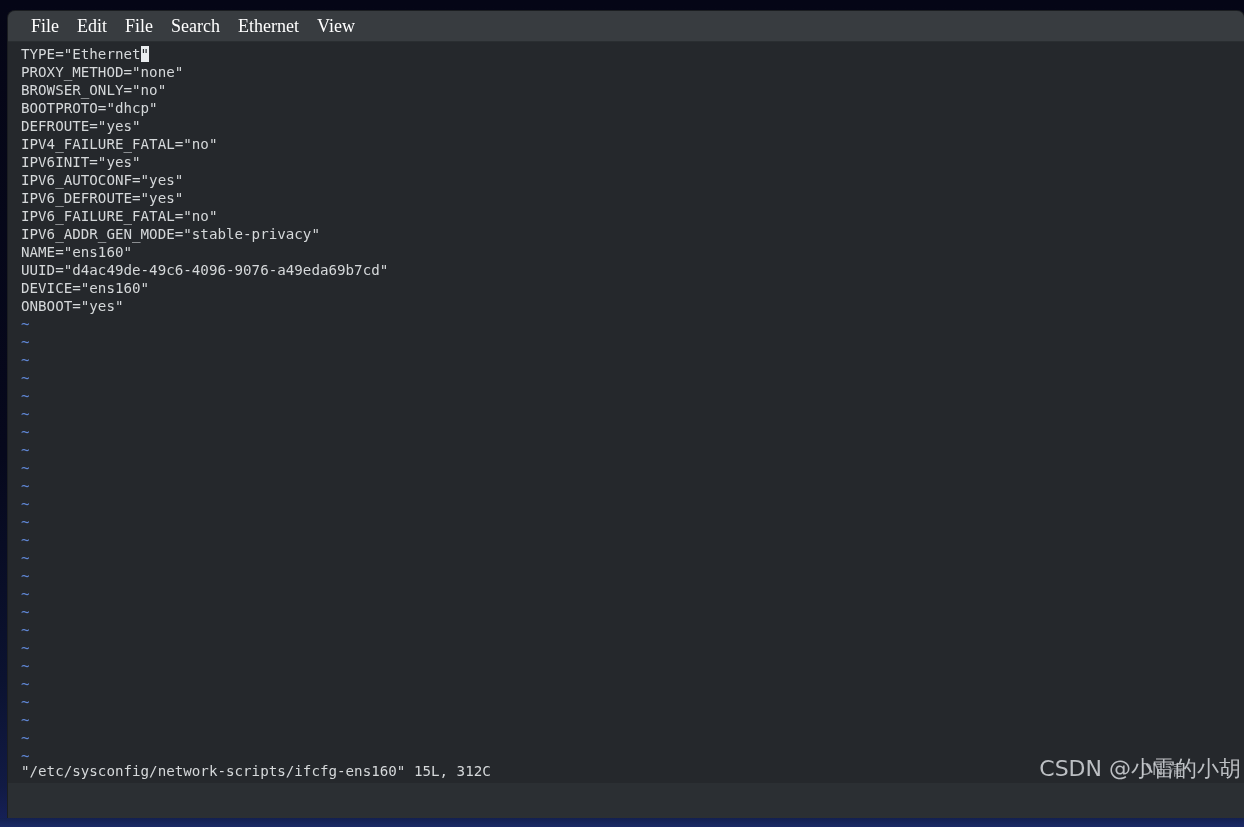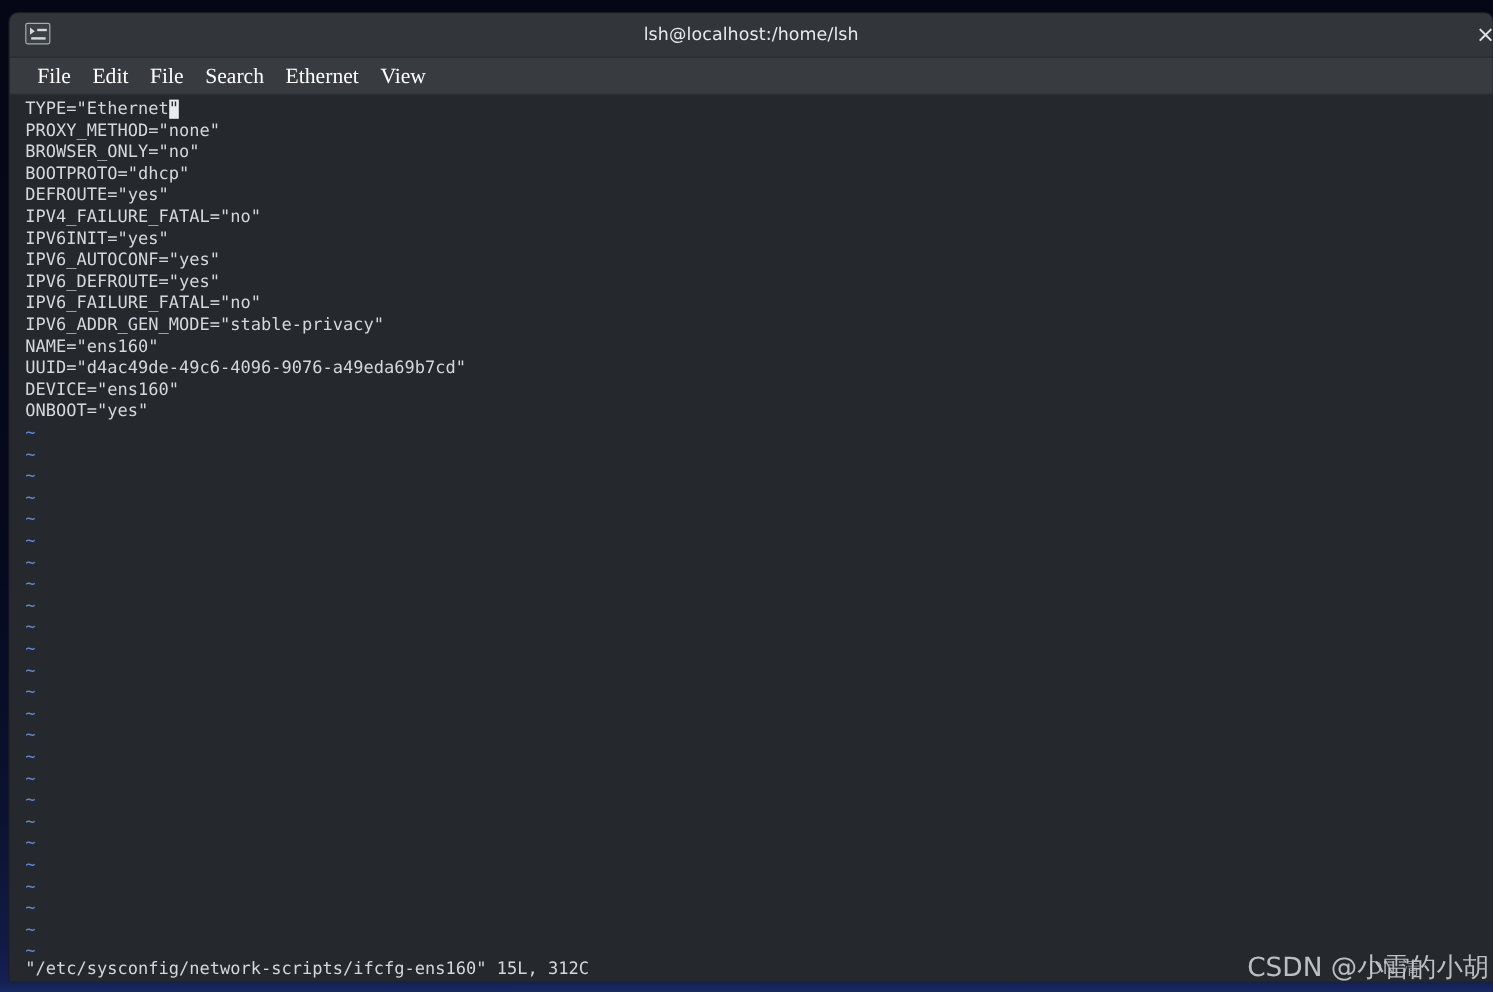--- a/index.html
+++ b/index.html
@@ -172,29 +172,20 @@
     background: linear-gradient(to bottom, #13204f, #1a2a66);
   }
 </style>
 </head>
 <body>
 
 <div id="desktop">
 
   <div id="window">
 
-    <div id="titlebar">
-      <div id="win-icon">
-        <span class="prompt"></span>
-        <span class="bar1"></span>
-        <span class="bar2"></span>
-      </div>
-      <div id="win-title">lsh@localhost:/home/lsh</div>
-      <div id="win-close">×</div>
-    </div>
 
     <div id="menubar">
       <div class="menu-item">File</div>
       <div class="menu-item">Edit</div>
       <div class="menu-item">File</div>
       <div class="menu-item">Search</div>
       <div class="menu-item">Ethernet</div>
       <div class="menu-item">View</div>
     </div>
 

